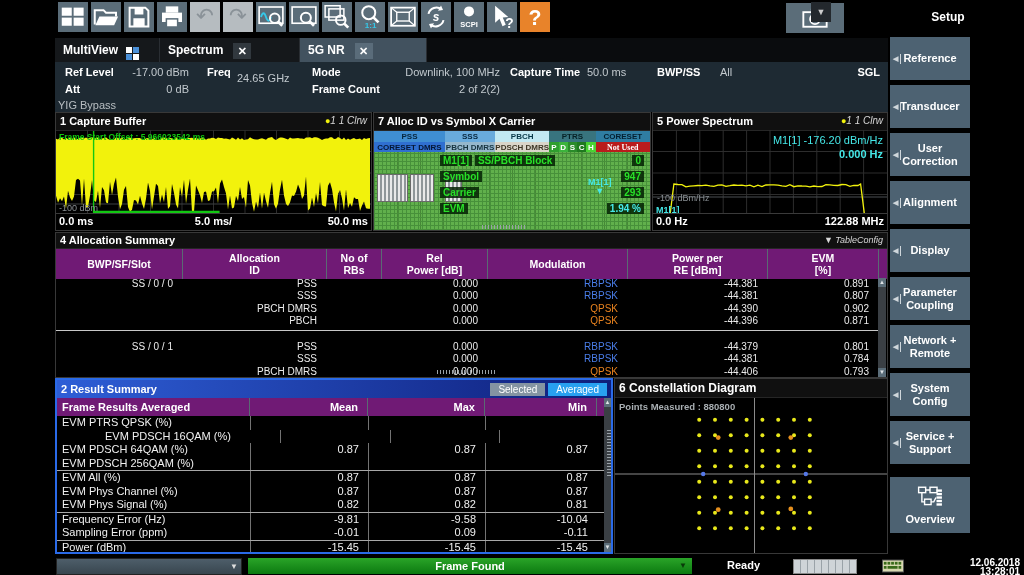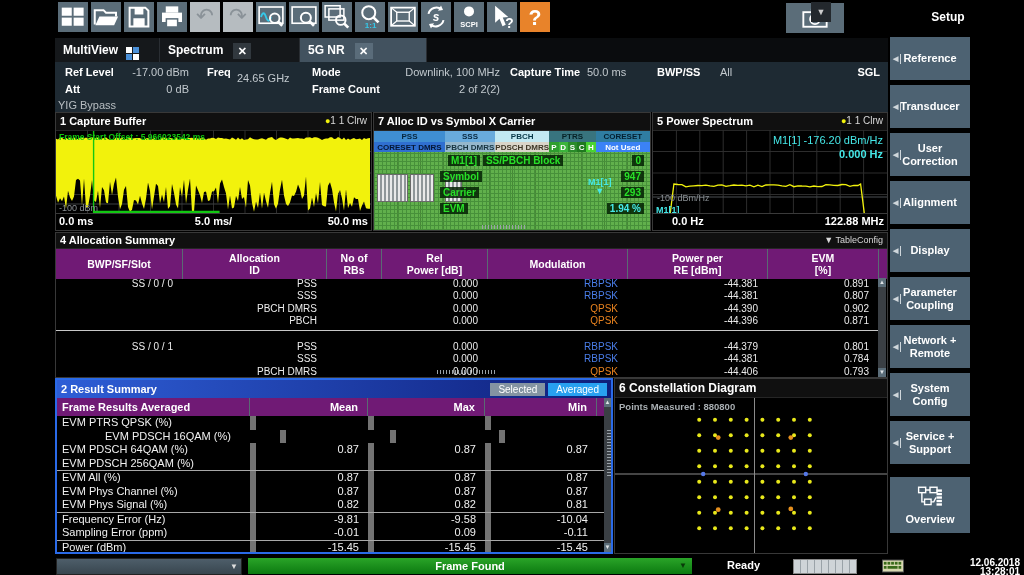--- a/index.html
+++ b/index.html
@@ -27,38 +27,38 @@
        font-size:9px;text-align:center;line-height:20px;cursor:pointer;}
   
   #chbar{left:55px;top:62px;width:833px;height:50px;background:#1e2a33;color:#c2c9ce;font-size:11px;}
   #chbar .lbl{position:absolute;color:#fff;font-weight:bold;white-space:nowrap;}
   #chbar .val{position:absolute;white-space:nowrap;}
   #chbar .r{text-align:right;}
   
   .panel{position:absolute;background:#000;border:1px solid #383838;box-sizing:border-box;}
   .ptitle{height:17px;background:#101010;border-bottom:1px solid #262626;color:#fff;font-weight:bold;
           font-size:11px;line-height:16px;padding:0 4px;display:flex;justify-content:space-between;}
-  .legend{font-weight:normal;color:#d8d8d8;font-size:10px;}
+  .legend{font-weight:normal;color:#d8d8d8;font-size:10px;font-style:italic;}
   .legend .dot{color:#f2f20c;font-size:9px;}
   .axisbar{position:absolute;left:0;right:0;bottom:0;height:16px;background:#000;border-top:1px solid #3a3a3a;
            color:#fff;font-weight:bold;font-size:11px;line-height:15px;}
   
   .lgrow{display:flex;height:11px;font-size:8px;font-weight:bold;line-height:11px;text-align:center;overflow:hidden;}
   .lgrow span{display:block;white-space:nowrap;overflow:hidden;}
   
   .mko{position:absolute;font-size:10px;font-weight:bold;color:#28e028;white-space:nowrap;}
   .mko .box{background:rgba(3,34,3,0.85);padding:0 3px;display:inline-block;}
   .mko.cyanv{color:#45e8e8;}
   
   .thead{display:flex;background:#701a75;color:#fff;font-size:10.5px;font-weight:bold;text-align:center;}
   .thead .hc{display:flex;flex-direction:column;justify-content:center;border-right:1px solid #5a6a73;box-sizing:border-box;}
   .trow{display:flex;color:#ececec;font-size:10px;}
   .trow .c{box-sizing:border-box;text-align:right;padding-right:10px;white-space:nowrap;overflow:hidden;}
   .rs-row{display:flex;color:#f0f0f0;font-size:11px;}
-  .rs-row .c{box-sizing:border-box;text-align:right;padding-right:9px;border-left:6px solid #737373;white-space:nowrap;}
+  .rs-row .c{box-sizing:border-box;text-align:right;padding-right:9px;border-left:1px solid #737373;white-space:nowrap;}
   .rs-row .c:first-child{text-align:left;padding-left:5px;border-left:none;}
   .scroll{position:absolute;width:8px;background:#3a3f44;}
   .scroll .ar{position:absolute;left:0;width:8px;height:9px;background:#5b6d79;color:#dfe3e6;
               font-size:6px;text-align:center;line-height:9px;}
   .splitter{position:absolute;background:repeating-linear-gradient(90deg,#9aa2a8 0 1px,transparent 1px 3px);}
   .splitter.v{background:repeating-linear-gradient(0deg,#9aa2a8 0 1px,transparent 1px 3px);}
   
   #sidebar{left:888px;top:0;width:136px;height:575px;background:#000;}
   #sb-header{position:absolute;left:0;top:0;width:120px;height:34px;color:#fff;font-weight:bold;font-size:12px;
              text-align:center;line-height:34px;}
@@ -274,27 +274,27 @@
     </div>
   <div id="lg2" class="lgrow">
       <span style="width: 25.7%; background: rgb(47, 111, 208); color: rgb(5, 23, 53);">CORESET DMRS</span>
       <span style="width: 18.2%; background: rgb(149, 183, 204); color: rgb(21, 50, 62);">PBCH DMRS</span>
       <span style="width: 19.6%; background: rgb(217, 213, 201); color: rgb(60, 53, 36);">PDSCH DMRS</span>
       <span style="width: 3.36%; background: rgb(47, 158, 47); color: rgb(255, 255, 255);">P</span>
       <span style="width: 3.36%; background: rgb(60, 180, 60); color: rgb(255, 255, 255);">D</span>
       <span style="width: 3.36%; background: rgb(42, 140, 42); color: rgb(255, 255, 255);">S</span>
       <span style="width: 3.36%; background: rgb(31, 122, 31); color: rgb(255, 255, 255);">C</span>
       <span style="width: 3.36%; background: rgb(74, 210, 51); color: rgb(255, 255, 255);">H</span>
-      <span style="width: 19.7%; background: #3b82f6; color: rgb(255, 255, 255);">Not Used</span>
+      <span style="width: 19.7%; background: #b91c1c; color: rgb(255, 255, 255); font-family: Liberation Serif, serif;">Not Used</span>
     </div>
   <div id="alloc-grid" style="position: absolute; left: 0px; top: 39px; width: 276px; height: 78px; overflow: hidden; background: repeating-linear-gradient(90deg, rgb(71, 144, 58) 0px, rgb(71, 144, 58) 1px, transparent 1px, transparent 4px), repeating-linear-gradient(0deg, rgb(71, 144, 58) 0px, rgb(71, 144, 58) 1px, transparent 1px, transparent 4px), repeating-linear-gradient(90deg, rgba(20, 60, 15, 0.35) 0px, rgba(20, 60, 15, 0.35) 1px, transparent 1px, transparent 23px) rgb(97, 176, 76);">
       <div style="position: absolute; left: 1.5%; width: 10.5%; top: 30%; height: 33%; background: repeating-linear-gradient(90deg, rgb(233, 233, 233) 0px, rgb(233, 233, 233) 2px, rgb(143, 150, 153) 2px, rgb(143, 150, 153) 4px); outline: rgb(106, 106, 106) solid 1px;"></div>
       <div style="position: absolute; left: 13.5%; width: 8%; top: 30%; height: 33%; background: repeating-linear-gradient(90deg, rgb(233, 233, 233) 0px, rgb(233, 233, 233) 2px, rgb(143, 150, 153) 2px, rgb(143, 150, 153) 4px); outline: rgb(106, 106, 106) solid 1px;"></div>
       <div style="position: absolute; left: 26%; width: 5.5%; top: 30%; height: 33%; background: repeating-linear-gradient(90deg, rgb(233, 233, 233) 0px, rgb(233, 233, 233) 2px, rgb(143, 150, 153) 2px, rgb(143, 150, 153) 4px); outline: rgb(106, 106, 106) solid 1px;"></div>
-      <div class="mko" style="left: 74px; top: 3px;"><span class="box">M1[1]</span> <span class="box">SS/PBCH Block</span></div>
+      <div class="mko" style="left: 66px; top: 3px;"><span class="box">M1[1]</span> <span class="box">SS/PBCH Block</span></div>
       <span class="mko" style="right: 6px; top: 3px; color: rgb(40, 224, 40);"><span class="box">0</span></span>
       <div class="mko" style="left: 66px; top: 19px;"><span class="box">Symbol</span></div>
       <span class="mko" style="right: 6px; top: 19px; color: rgb(40, 224, 40);"><span class="box">947</span></span>
       <div class="mko" style="left: 66px; top: 35px;"><span class="box">Carrier</span></div>
       <span class="mko" style="right: 6px; top: 35px; color: rgb(40, 224, 40);"><span class="box">293</span></span>
       <div class="mko" style="left: 66px; top: 51px;"><span class="box">EVM</span></div>
       <span class="mko" style="right: 6px; top: 51px; color: rgb(69, 232, 232);"><span class="box">1.94 %</span></span>
       <div class="mko cyanv" style="left: 214px; top: 26px; text-align: center; font-size: 9px; line-height: 9px; color: rgb(69, 232, 232);">M1[1]<br>▼</div>
     </div>
   <div class="splitter" style="left:108px;bottom:1px;width:44px;height:4px"></div>
@@ -319,21 +319,21 @@
         <line x1="0" y1="43" x2="234" y2="43" stroke="#2d2d2d"></line>
         <line x1="0" y1="64.5" x2="234" y2="64.5" stroke="#2d2d2d"></line>
         <line x1="0" y1="67" x2="234" y2="67" stroke="#4a4e52"></line>
         <polyline points="0,84 17.138671875,84 20.9,54.0 24.9,54.5 28.9,54.6 32.9,56.8 36.9,56.2 40.9,55.8 44.9,55.5 48.9,55.6 52.9,55.1 56.9,55.8 60.9,56.3 64.9,55.1 68.9,54.9 72.9,56.3 76.9,55.7 80.9,55.0 84.9,55.4 88.9,55.2 92.9,55.8 96.9,55.2 100.9,56.8 104.9,55.1 108.9,56.6 112.9,55.0 116.9,54.8 120.9,54.9 124.9,55.2 128.9,55.8 132.9,56.3 136.9,54.7 140.9,56.7 144.9,55.8 148.9,56.0 152.9,56.1 156.9,56.8 160.9,56.0 164.9,56.7 168.9,56.5 172.9,54.6 176.9,54.9 180.9,55.4 184.9,55.5 188.9,54.5 192.9,54.7 196.9,56.3 200.9,55.4 204.9,55.5 207.6,54.0 211.4,84.0 234,84" fill="none" stroke="#f2f20c" stroke-width="1.3"></polyline>
       </svg></div>
   <span class="ovl" style="right:4px;top:21px;color:#45e8e8;font-size:11px;font-weight:normal">M1[1] -176.20 dBm/Hz</span>
   <span class="ovl" style="right:4px;top:35px;color:#45e8e8;font-size:11px;font-weight:bold">0.000 Hz</span>
   <span class="ovl" style="left:4px;top:80px;color:#8a9094;font-size:9px">-100 dBm/Hz</span>
   <span class="ovl" style="left:3px;top:92px;color:#45e8e8;font-size:9px;font-weight:bold">M1[1]</span>
   <div class="axisbar">
-    <span style="position:absolute;left:19px">0.0 Hz</span>
+    <span style="position:absolute;left:3px">0.0 Hz</span>
     <span style="position:absolute;right:3px">122.88 MHz</span>
   </div>
 </div>
 
 <div class="panel" style="left:55px;top:232px;width:833px;height:146px">
   <div class="ptitle" style="height:15px;line-height:14px">
     <span>4 Allocation Summary</span>
     <span class="legend" style="font-size:9px">▼ <span>TableConfig</span></span>
   </div>
   <div id="alloc-head" class="thead" style="height:30px">

